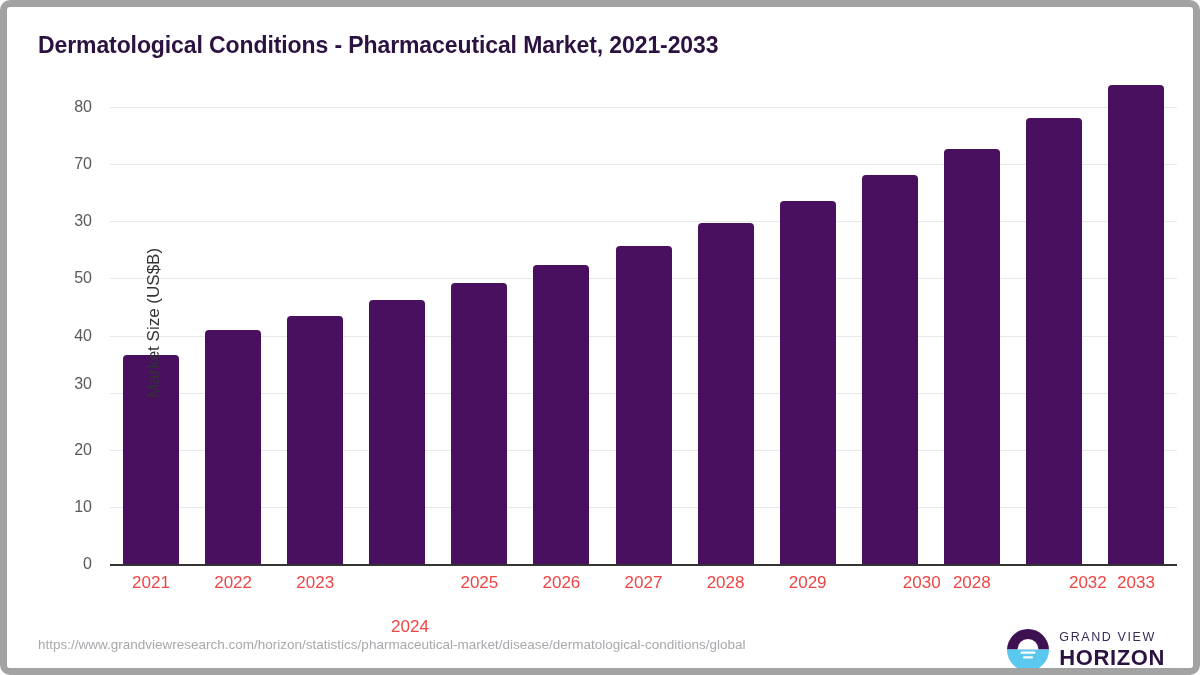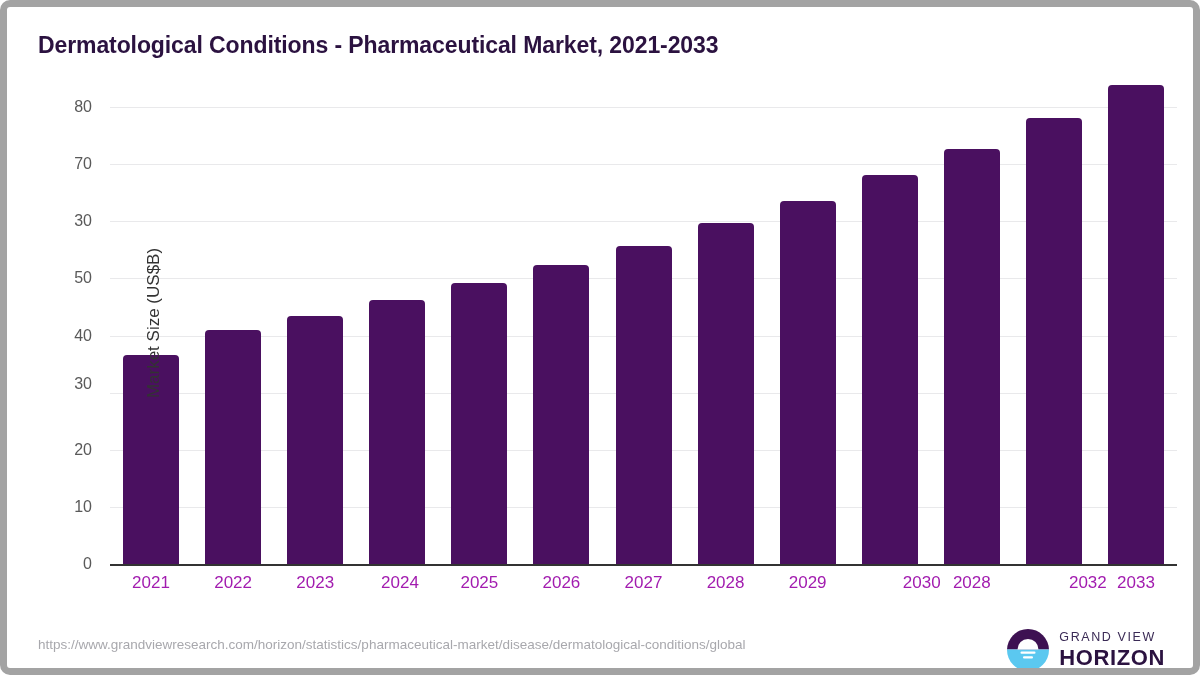--- a/index.html
+++ b/index.html
@@ -93,21 +93,21 @@
     position: absolute;
     left: 103px;
     top: 566px;
     width: 1067px;
     height: 26px;
   }
   .xtick-label {
     position: absolute;
     top: 0;
     font-size: 17px;
-    color: #a21caf;
+    color: #ef4444;
     text-align: center;
     transform: translateX(-50%);
     white-space: nowrap;
   }
 
   
   #ylabel {
     position: absolute;
     left: -116px;
     top: 206px;
@@ -208,21 +208,21 @@
         <div class="bar" title="2033: 83.8" style="left: 997.962px; width: 56px; height: 478.707px; background: rgb(74, 16, 96);"></div>
       </div>
     <div id="axis-x-line"></div>
     <div id="ylabel">Market Size (US$B)</div>
   </div>
 
   <div id="xlabels">
       <div class="xtick-label" style="left: 41.0385px;">2021</div>
       <div class="xtick-label" style="left: 123.115px;">2022</div>
       <div class="xtick-label" style="left: 205.192px;">2023</div>
-      <div class="xtick-label" style="left: 290px;">2024</div>
+      <div class="xtick-label" style="left: 300px; margin-top: 44px;">2024</div>
       <div class="xtick-label" style="left: 369.346px; text-align: right;">2025</div>
       <div class="xtick-label" style="left: 451.423px;">2026</div>
       <div class="xtick-label" style="left: 533.5px;">2027</div>
       <div class="xtick-label" style="left: 615.577px;">2028</div>
       <div class="xtick-label" style="left: 697.654px;">2029</div>
       <div class="xtick-label" style="left: 779.731px; margin-left: 32px;">2030</div>
       <div class="xtick-label" style="left: 861.808px;">2028</div>
       <div class="xtick-label" style="left: 943.885px; margin-left: 34px;">2032</div>
       <div class="xtick-label" style="left: 1025.96px;">2033</div>
     </div>

